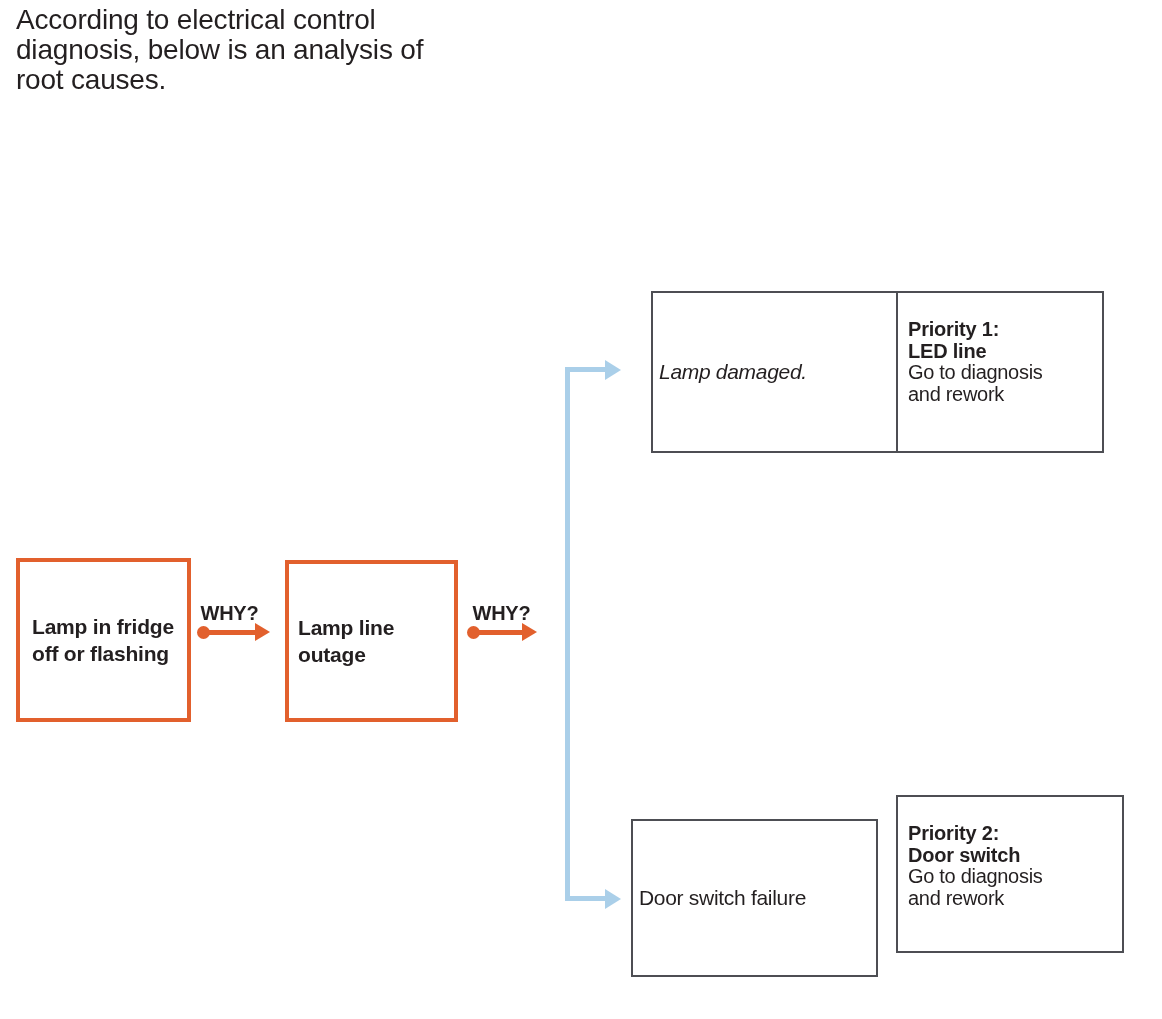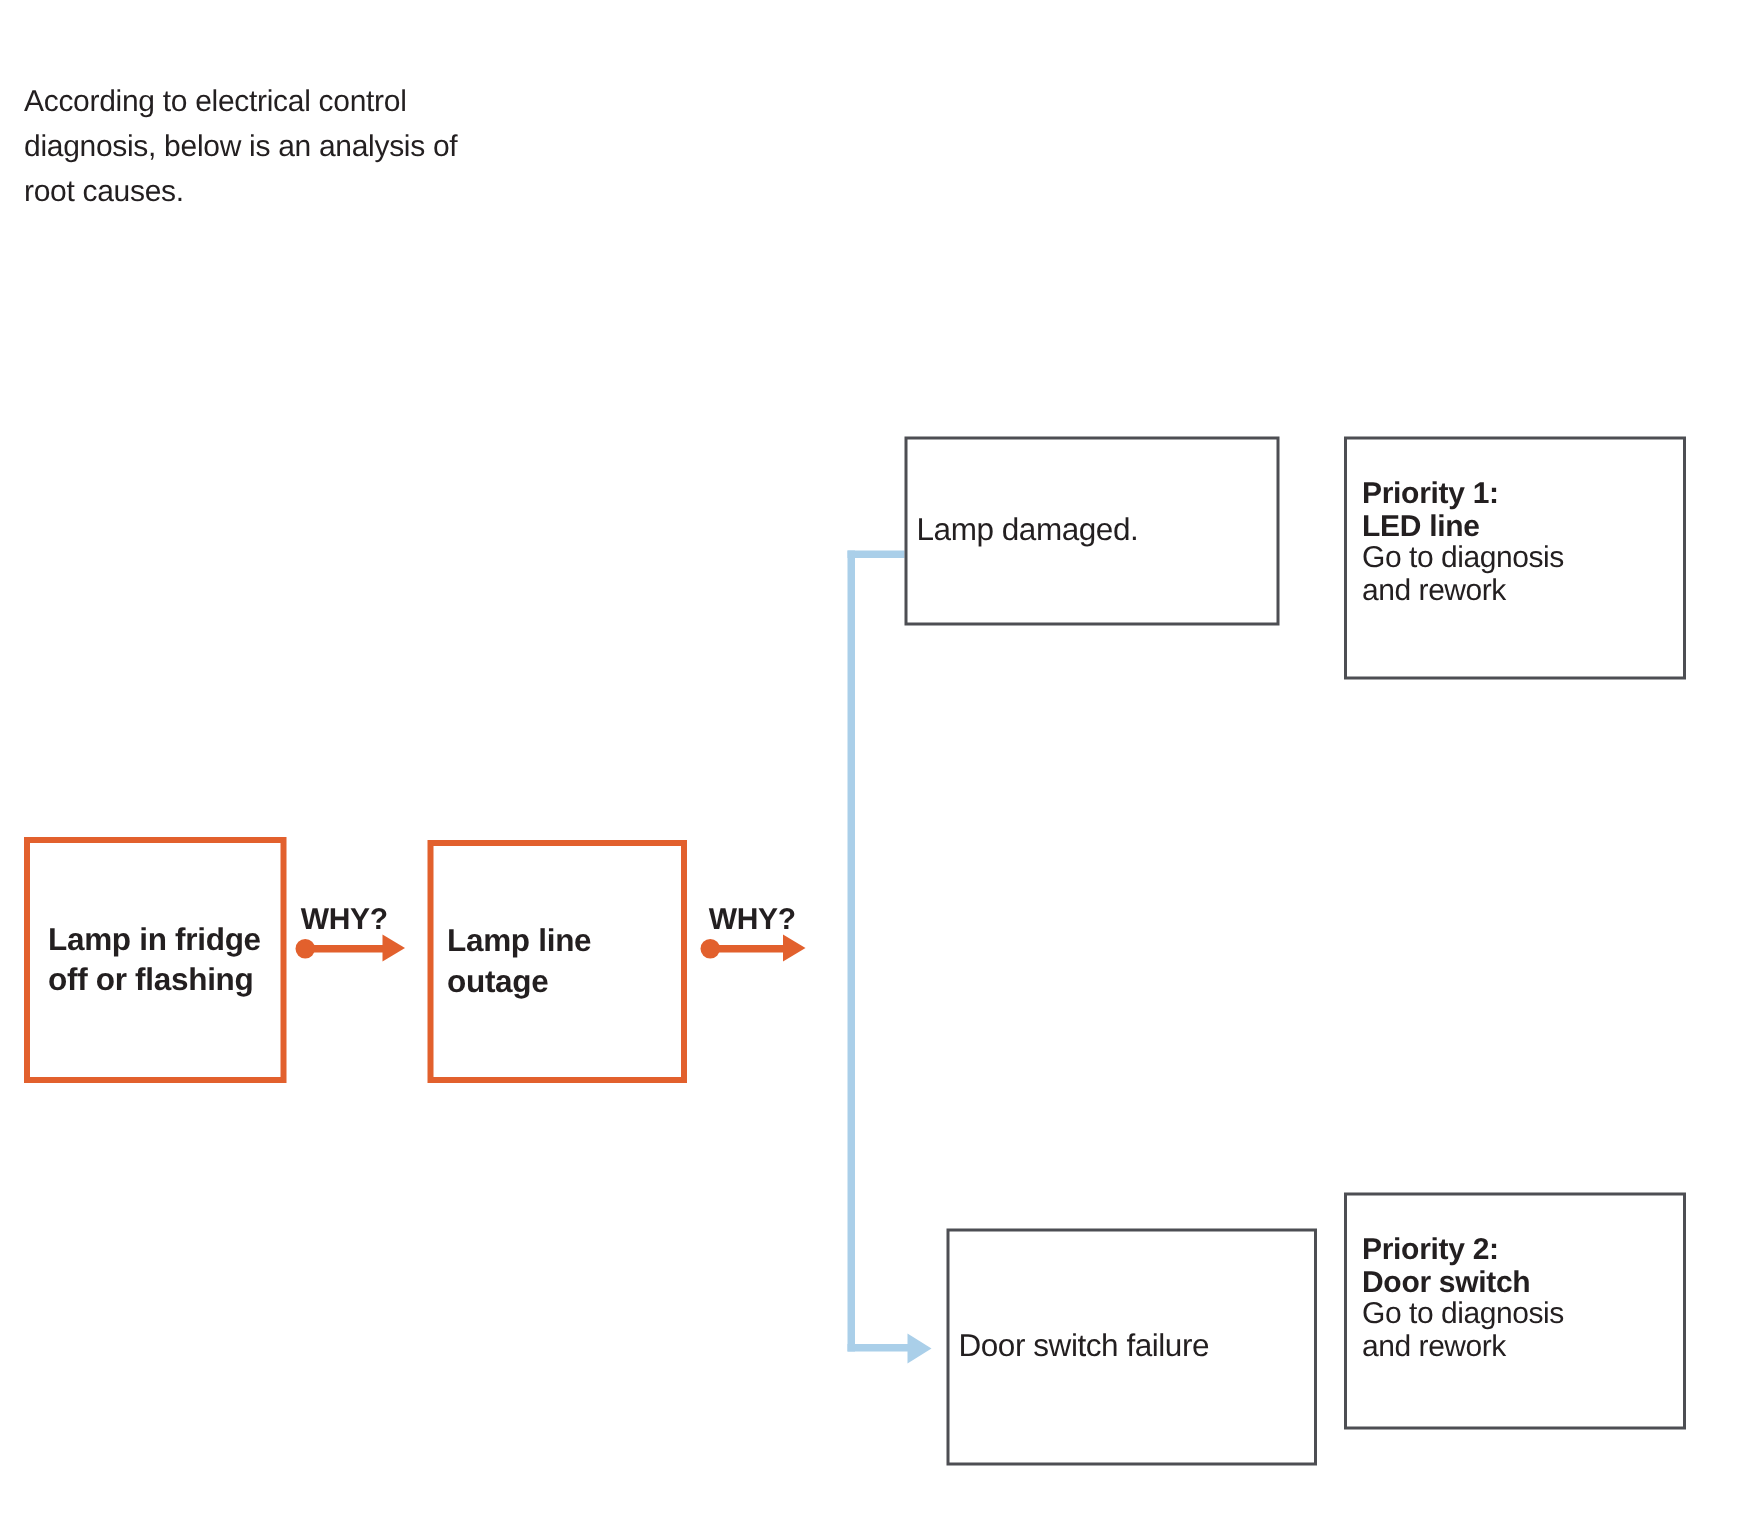--- a/index.html
+++ b/index.html
@@ -14,25 +14,24 @@
     position:relative;
     width:1162px;
     height:1019px;
     background:#ffffff;
     overflow:hidden;
   }
   
   .intro{
     position:absolute;
     left:16px; top:5px;
-    font-size:20px;
+    font-size:28px;
     line-height:30px;
     letter-spacing:-0.2px;
     white-space:nowrap;
-    margin-top:48px;
   }
   
   .box{position:absolute; box-sizing:border-box; background:#fff;}
   .box.orange{border:4px solid var(--orange); display:flex; align-items:center;}
   .box.gray{border:2px solid var(--gray-border); display:flex; align-items:center;}
   .box-text{
     font-size:21px;
     line-height:27px;
     font-weight:bold;
     letter-spacing:-0.2px;
@@ -75,36 +74,36 @@
   .b-head{
     position:absolute; width:0; height:0;
     border-top:10px solid transparent;
     border-bottom:10px solid transparent;
     border-left:16px solid var(--blue);
   }
   #branch-top-head{left:605px; top:360px;}
   #branch-bottom-head{left:605px; top:889px;}
 
   
-  #damaged-box{left:603px; top:291px; width:250px; height:126px;}
+  #damaged-box{left:651px; top:291px; width:250px; height:162px;font-style:italic;}
   #doorswitch-box{left:631px; top:819px; width:247px; height:158px;}
   .cause-text{
     font-size:21px;
     font-weight:normal;
     letter-spacing:-0.3px;
     padding-left:6px;
   }
 
   
   .priority-box{
     position:absolute; box-sizing:border-box; background:#fff;
     border:2px solid var(--gray-border);
     padding:26px 8px 0 10px;
   }
-  #priority-box-1{left:896px; top:291px; width:228px; height:162px;}
+  #priority-box-1{left:896px; top:291px; width:208px; height:162px;}
   #priority-box-2{left:896px; top:795px; width:228px; height:158px;}
   .priority-box div{
     font-size:20px;
     line-height:21.5px;
     letter-spacing:-0.3px;
   }
   .priority-box .b{font-weight:bold; letter-spacing:-0.2px;}
 </style>
 </head>
 <body>

